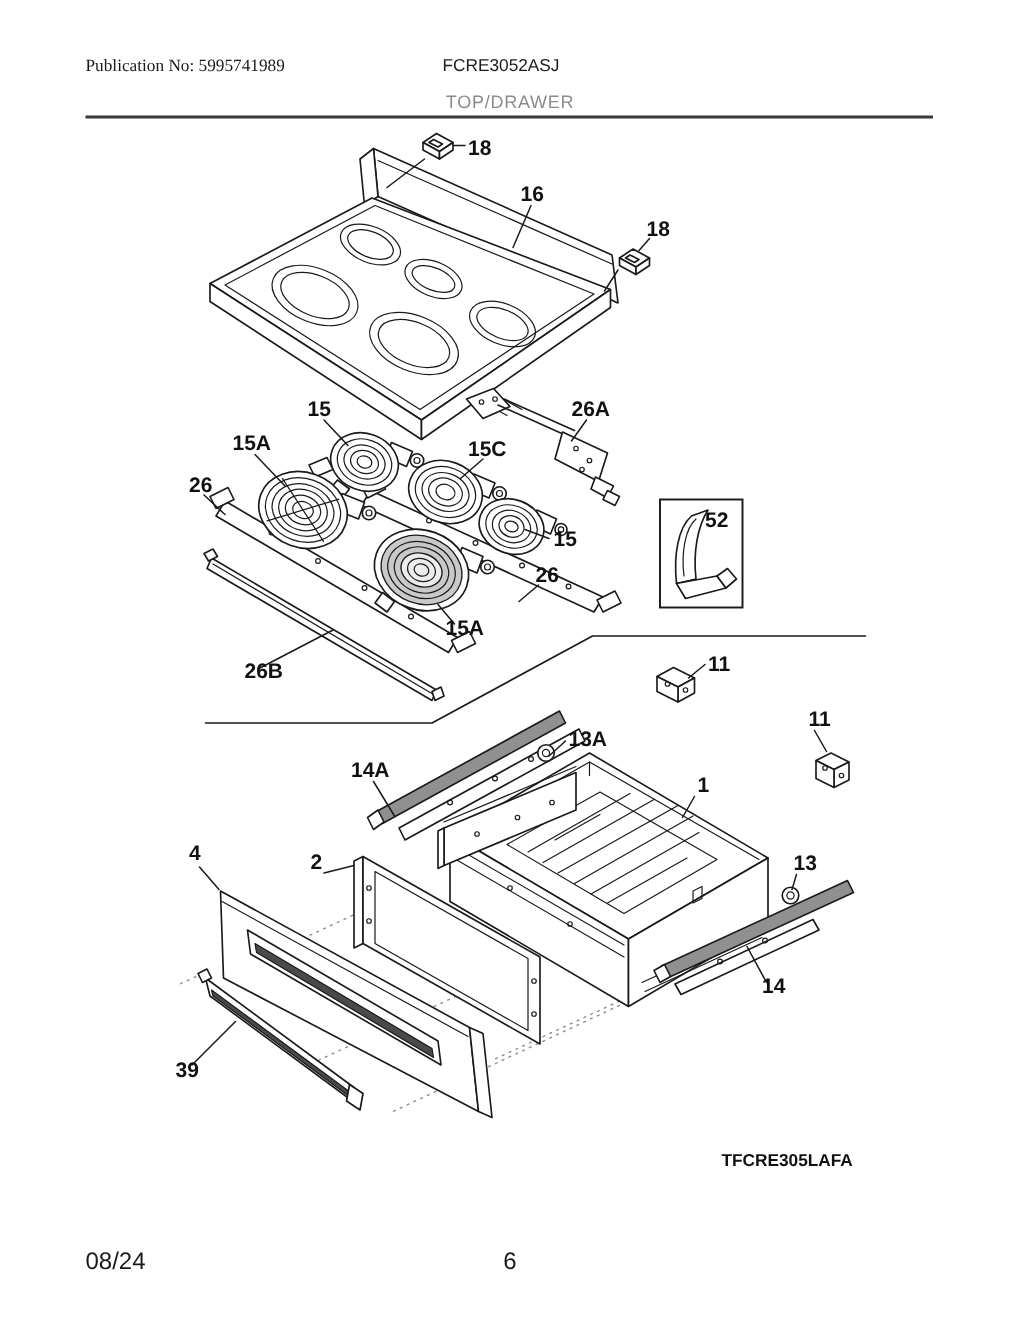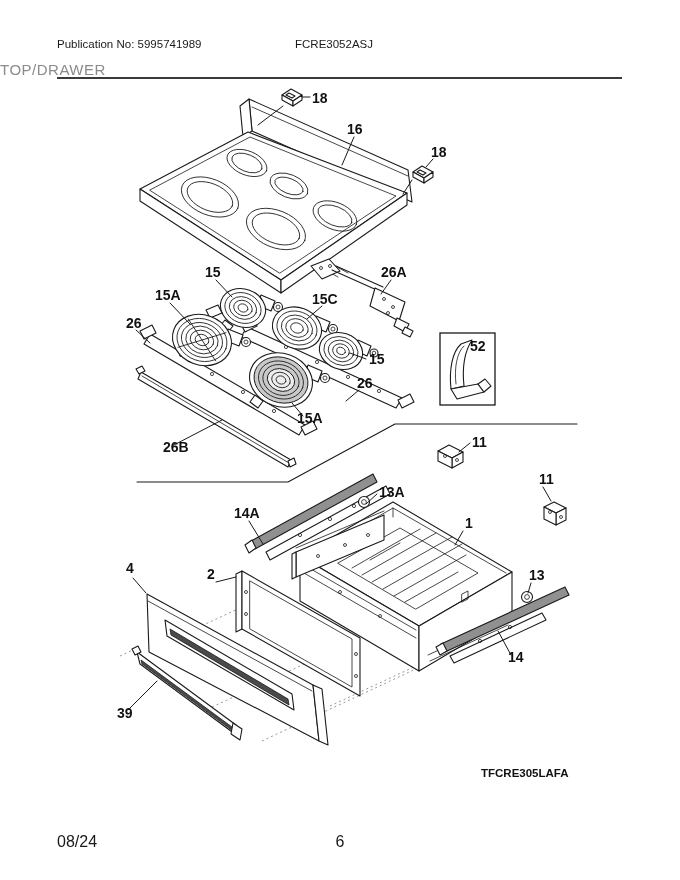--- a/index.html
+++ b/index.html
@@ -1,20 +1,20 @@
 <!DOCTYPE html>
 <html><head>
 <meta charset="utf-8">
 <style>
   html,body{margin:0;padding:0;background:#fff;}
   body{width:680px;height:880px;position:relative;font-family:"Liberation Sans",sans-serif;color:#1a1a1a;overflow:hidden;}
   .hdr-text{position:absolute;font-size:11.5px;white-space:nowrap;}
-  .pub{left:57px;top:38px;}
+  .pub{left:57px;top:38px;font-family:Liberation Serif, serif;}
   .model{left:0;right:12px;text-align:center;top:38px;}
-  .section-title{left:0;right:0;text-align:left;top:61px;color:#8b8b8b;font-size:15px;letter-spacing:.5px;}
+  .section-title{left:0;right:0;text-align:center;top:61px;color:#8b8b8b;font-size:12px;letter-spacing:.5px;}
   .rule{position:absolute;left:57px;top:77px;width:565px;height:2px;background:#3a3a3a;}
   .ftr{position:absolute;font-size:16px;top:833px;}
   .date{left:57px;}
   .pageno{left:0;right:0;text-align:center;}
   svg{position:absolute;left:0;top:0;}
   .ln{fill:none;stroke:#1a1a1a;stroke-width:1.1;stroke-linejoin:round;stroke-linecap:round;}
   .thin{fill:none;stroke:#1a1a1a;stroke-width:.8;stroke-linejoin:round;stroke-linecap:round;}
   .fw{fill:#fff;stroke:#1a1a1a;stroke-width:1.1;stroke-linejoin:round;stroke-linecap:round;}
   .fg{fill:#909090;stroke:#1a1a1a;stroke-width:1.1;stroke-linejoin:round;}
   .fdk{fill:#4a4a4a;stroke:#1a1a1a;stroke-width:.8;stroke-linejoin:round;}

